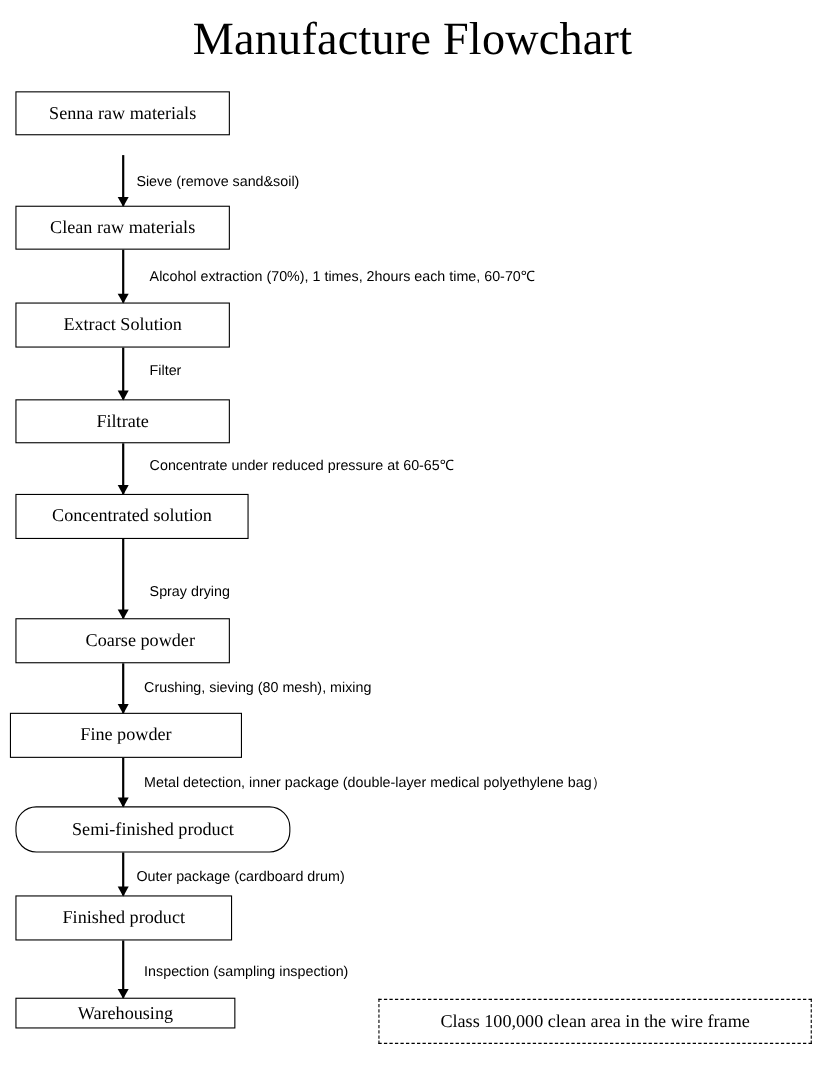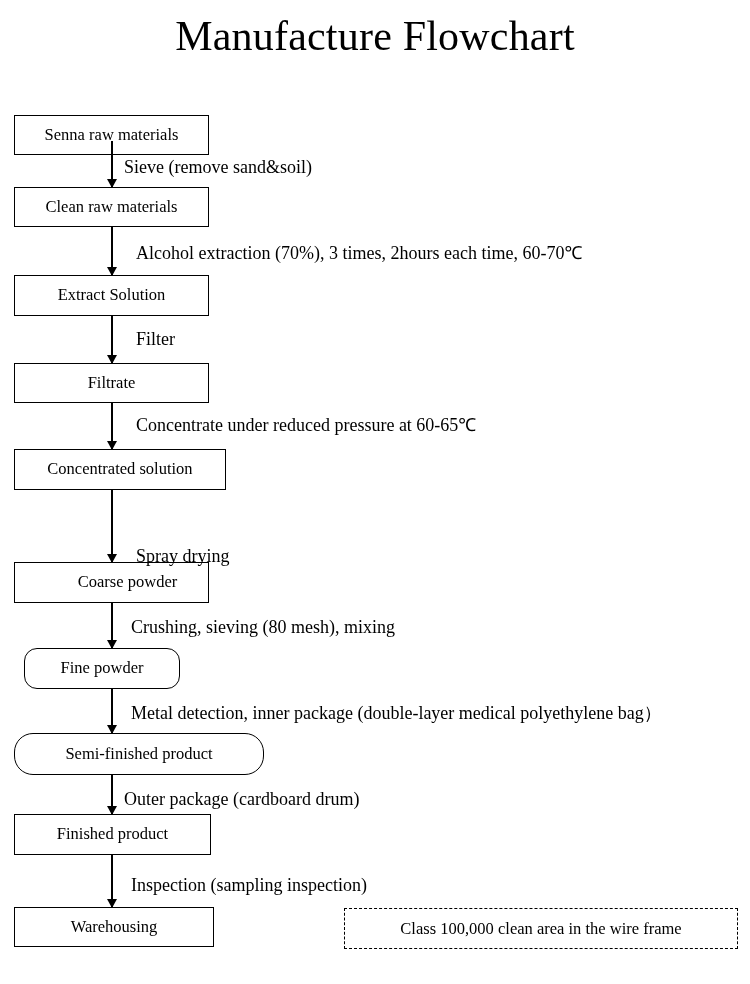--- a/index.html
+++ b/index.html
@@ -50,22 +50,22 @@
     bottom: -1px;
     transform: translateX(-50%);
     width: 0;
     height: 0;
     border-left: 5px solid transparent;
     border-right: 5px solid transparent;
     border-top: 9px solid #000000;
   }
   .edge-label {
     position: absolute;
-    font-size: 18px;
-    font-family: Liberation Serif, serif;
+    font-size: 13px;
+    font-family: Liberation Sans, sans-serif;
     white-space: nowrap;
     line-height: 1.1;
   }
   #legend {
     position: absolute;
     border: 1.4px dashed #000000;
     box-sizing: border-box;
     display: flex;
     align-items: center;
     justify-content: center;
@@ -78,60 +78,60 @@
 <body>
 
 <div id="title">Manufacture Flowchart</div>
 
 <div id="flow"></div>
 
 <div id="legend" style="left: 344px; top: 908px; width: 394px; height: 41px;">
   <span>Class 100,000 clean area in the wire frame</span>
 </div>
 
-<div class="node" style="left: 14px; top: 115px; width: 195px; height: 40px;">
+<div class="node" style="left: 14px; top: 83px; width: 195px; height: 40px;">
     <span>Senna raw materials</span>
   </div>
 <div class="node" style="left: 14px; top: 187px; width: 195px; height: 40px;">
     <span>Clean raw materials</span>
   </div>
 <div class="node" style="left: 14px; top: 275px; width: 195px; height: 41px; text-align: right;">
     <span>Extract Solution</span>
   </div>
 <div class="node" style="left: 14px; top: 363px; width: 195px; height: 40px;">
     <span>Filtrate</span>
   </div>
 <div class="node" style="left: 14px; top: 449px; width: 212px; height: 41px;">
     <span>Concentrated solution</span>
   </div>
 <div class="node" style="left: 14px; top: 562px; width: 195px; height: 41px; padding-left: 32px;">
     <span>Coarse powder</span>
   </div>
-<div class="node" style="left: 24px; top: 648px; width: 156px; height: 41px; border-radius: 13px;">
+<div class="node" style="left: 9px; top: 648px; width: 211px; height: 41px;">
     <span>Fine powder</span>
   </div>
 <div class="node" style="left: 14px; top: 733px; width: 250px; height: 42px; border-radius: 19px;">
     <span>Semi-finished product</span>
   </div>
 <div class="node" style="left: 14px; top: 814px; width: 197px; height: 41px;">
     <span>Finished product</span>
   </div>
-<div class="node" style="left: 14px; top: 907px; width: 200px; height: 40px;">
+<div class="node" style="left: 14px; top: 907px; width: 200px; height: 28px;">
     <span>Warehousing</span>
   </div>
 <div class="arrow" style="left: 111px; top: 141px; height: 46px;"></div>
 <div class="arrow" style="left: 111px; top: 227px; height: 48px;"></div>
 <div class="arrow" style="left: 111px; top: 316px; height: 47px;"></div>
 <div class="arrow" style="left: 111px; top: 403px; height: 46px;"></div>
 <div class="arrow" style="left: 111px; top: 490px; height: 72px;"></div>
 <div class="arrow" style="left: 111px; top: 603px; height: 45px;"></div>
 <div class="arrow" style="left: 111px; top: 689px; height: 44px;"></div>
 <div class="arrow" style="left: 111px; top: 775px; height: 39px;"></div>
 <div class="arrow" style="left: 111px; top: 855px; height: 52px;"></div>
 <div class="edge-label" style="left: 124px; top: 158px;">Sieve (remove sand&amp;soil)</div>
-<div class="edge-label" style="left: 136px; top: 244px;">Alcohol extraction (70%), 3 times, 2hours each time, 60-70℃</div>
+<div class="edge-label" style="left: 136px; top: 244px;">Alcohol extraction (70%), 1 times, 2hours each time, 60-70℃</div>
 <div class="edge-label" style="left: 136px; top: 330px;">Filter</div>
 <div class="edge-label" style="left: 136px; top: 416px;">Concentrate under reduced pressure at 60-65℃</div>
-<div class="edge-label" style="left: 136px; top: 531px; margin-top: 16px;">Spray drying</div>
+<div class="edge-label" style="left: 136px; top: 531px;">Spray drying</div>
 <div class="edge-label" style="left: 131px; top: 618px;">Crushing, sieving (80 mesh), mixing</div>
 <div class="edge-label" style="left: 131px; top: 704px;">Metal detection, inner package (double-layer medical polyethylene bag）</div>
 <div class="edge-label" style="left: 124px; top: 790px;">Outer package (cardboard drum)</div>
 <div class="edge-label" style="left: 131px; top: 876px;">Inspection (sampling inspection)</div>
 
 </body></html>

